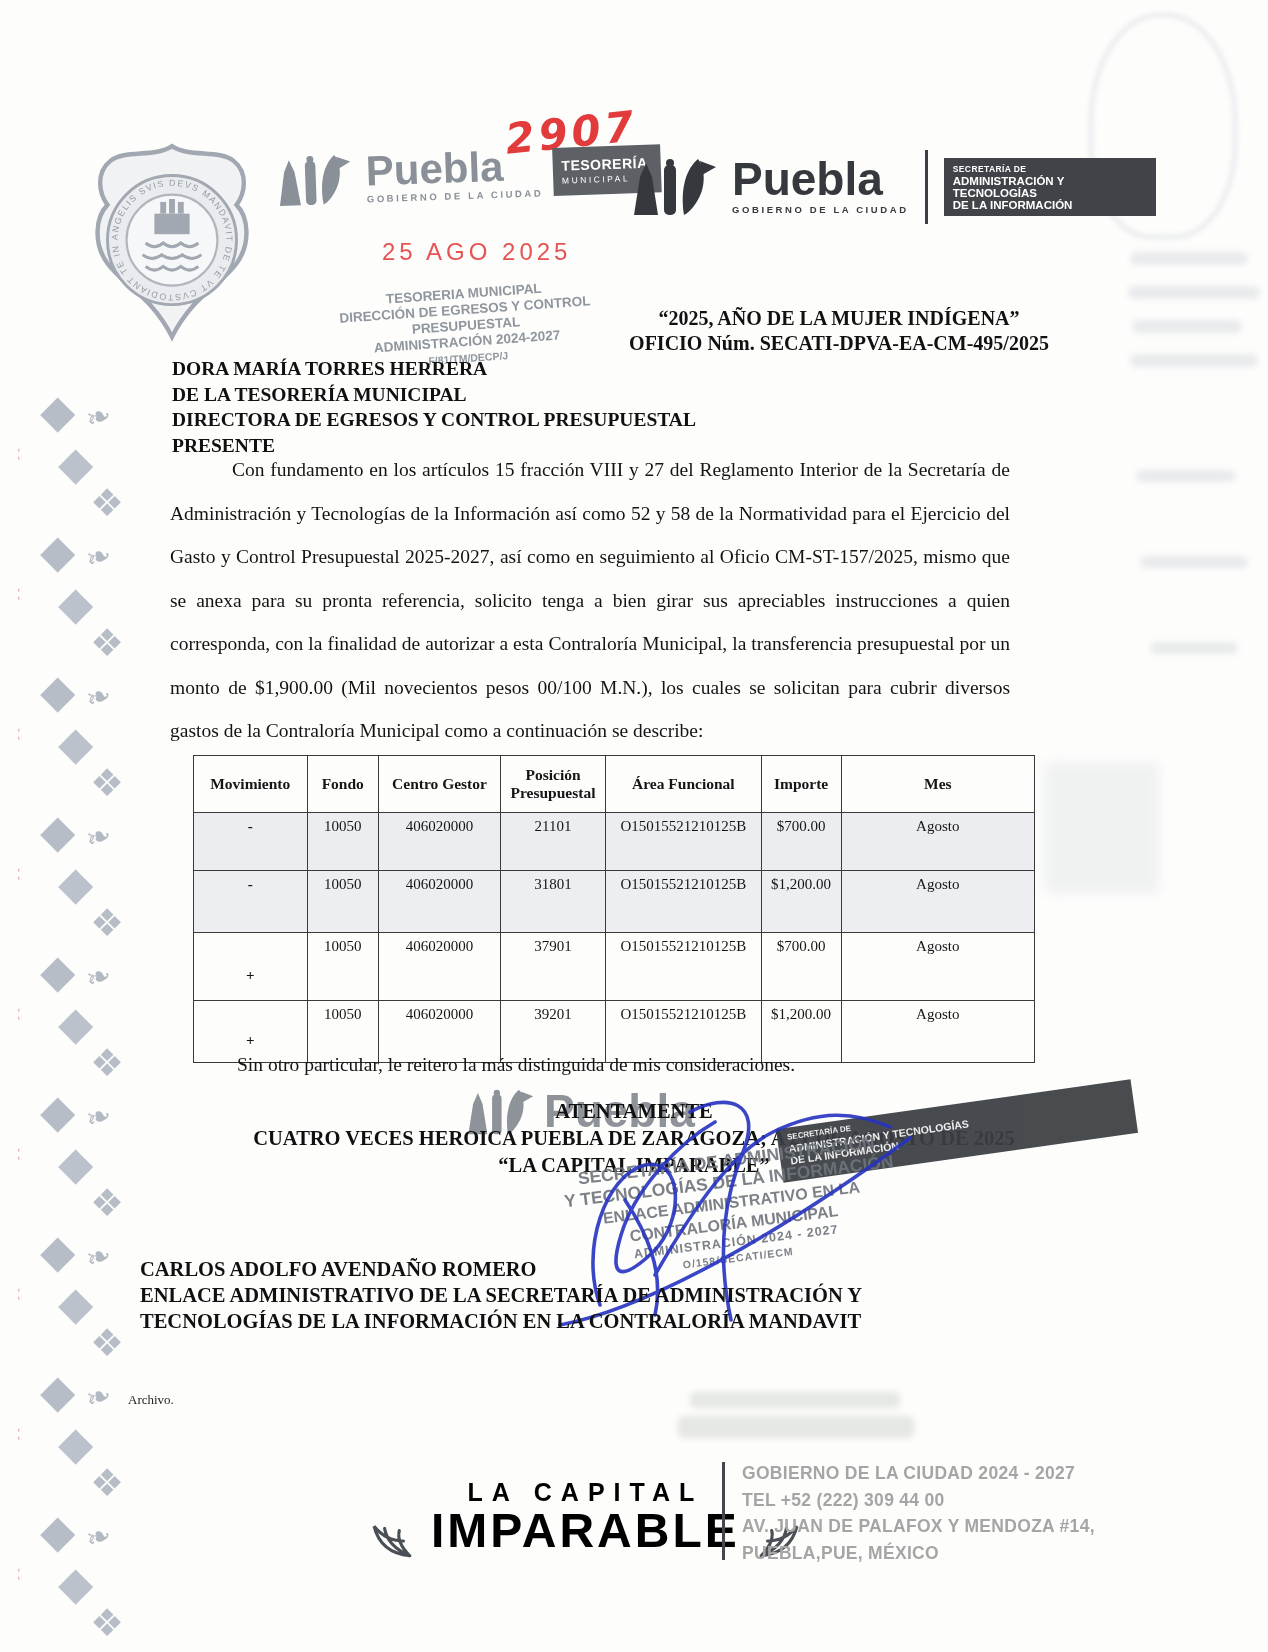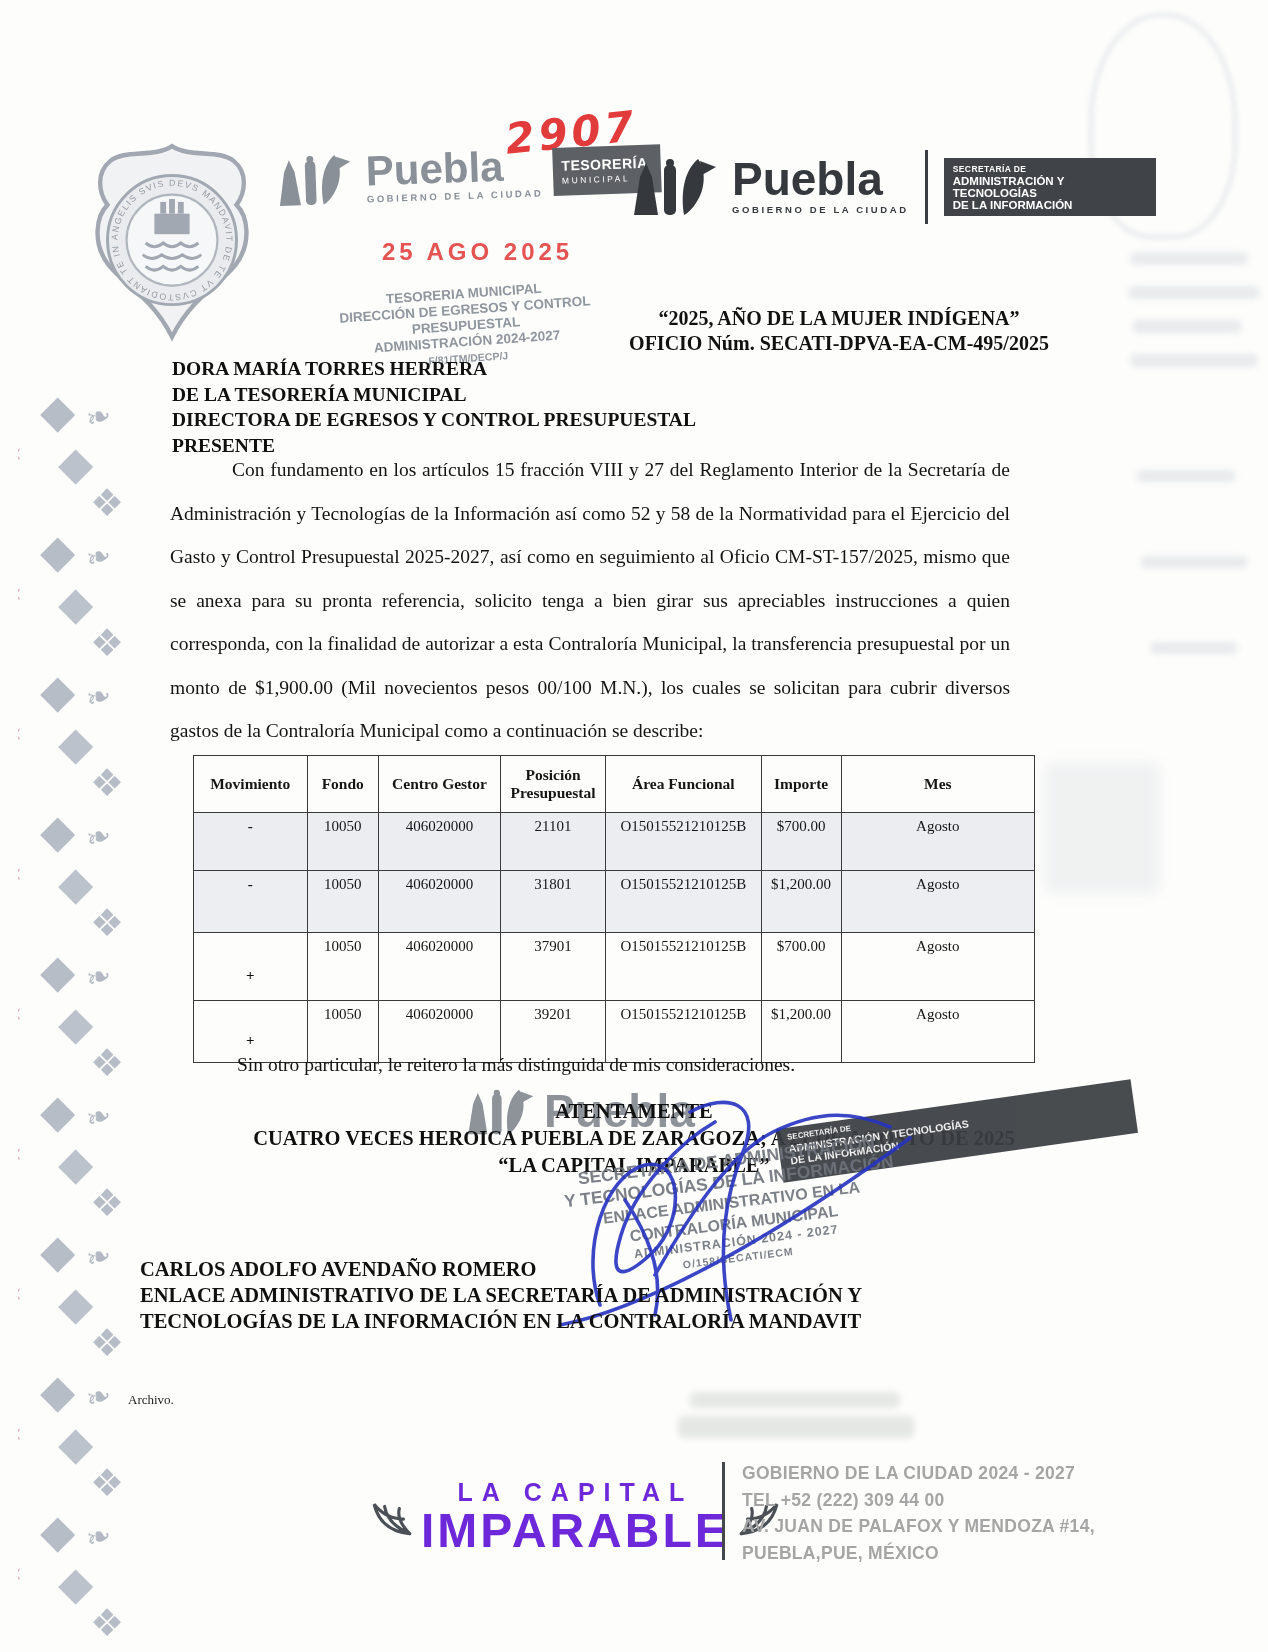--- a/index.html
+++ b/index.html
@@ -36,21 +36,21 @@
   .sec-group{left:626px;top:150px;color:#35393d;}
   .sec-div{width:3px;height:74px;background:#3b3f43;margin:0 6px;}
   .sec-box{background:#404448;width:212px;height:58px;}
   .sec-box .l1{font-size:8.5px;font-weight:700;letter-spacing:.4px;}
   .sec-box .l2{font-size:11.5px;font-weight:800;margin-top:1px;}
   .sec-box .l3{font-size:11.5px;font-weight:800;}
 
   
   .folio{left:505px;top:108px;font-family:"DejaVu Sans",sans-serif;font-style:italic;
          font-weight:700;font-size:42px;color:#e23b3b;transform:rotate(-6deg);letter-spacing:4px;}
-  .datestamp{left:382px;top:238px;font-family:"Liberation Sans",sans-serif;font-weight:700;
+  .datestamp{left:382px;top:238px;font-family:"Liberation Sans",sans-serif;font-weight:400;
              font-size:24px;color:#e34545;letter-spacing:4px;opacity:.92;}
 
   
   .recstamp{left:296px;top:286px;width:340px;text-align:center;transform:rotate(-4deg);
             font-family:"Liberation Sans",sans-serif;font-weight:700;color:#8f969e;
             font-size:13.5px;line-height:16px;}
   .recstamp .small{font-size:10.5px;}
 
   
   .legend{left:606px;top:306px;width:466px;text-align:center;font-weight:700;
@@ -97,21 +97,21 @@
   .sigbox .l3{font-size:10.5px;font-weight:800;}
   .signature-svg{left:505px;top:1080px;pointer-events:none;}
   .signer{left:140px;top:1256px;width:980px;text-align:left;font-weight:700;
           font-size:20.5px;line-height:26px;color:#101010;}
 
   
   .ccblock{left:128px;top:1392px;font-size:13px;line-height:16.5px;color:#1d1d1d;}
   .ccblock .c1{font-size:12.5px;}
 
   
-  .fbrand{left:372px;top:1478px;display:flex;align-items:center;gap:7px;color:#6d28d9;}
+  .fbrand{left:372px;top:1478px;display:flex;align-items:flex-end;gap:17px;color:#000000;}
   .fbrand .col{display:flex;flex-direction:column;align-items:center;}
   .fbrand .cap{font-family:"Liberation Sans",sans-serif;font-weight:800;font-size:25px;
                letter-spacing:9px;}
   .fbrand .imp{font-family:"Liberation Sans",sans-serif;font-weight:900;font-size:48px;
                letter-spacing:3px;margin-top:-4px;}
   .fdiv{left:722px;top:1462px;width:3px;height:98px;background:#44484c;}
   .fcontact{left:742px;top:1460px;font-family:"Liberation Sans",sans-serif;font-weight:700;
             font-size:17.5px;line-height:26.5px;color:#a5a5a5;letter-spacing:.3px;}
 
   

